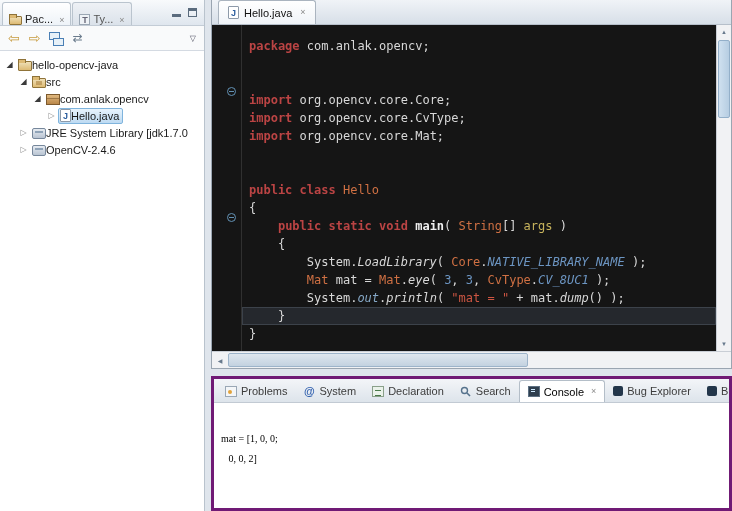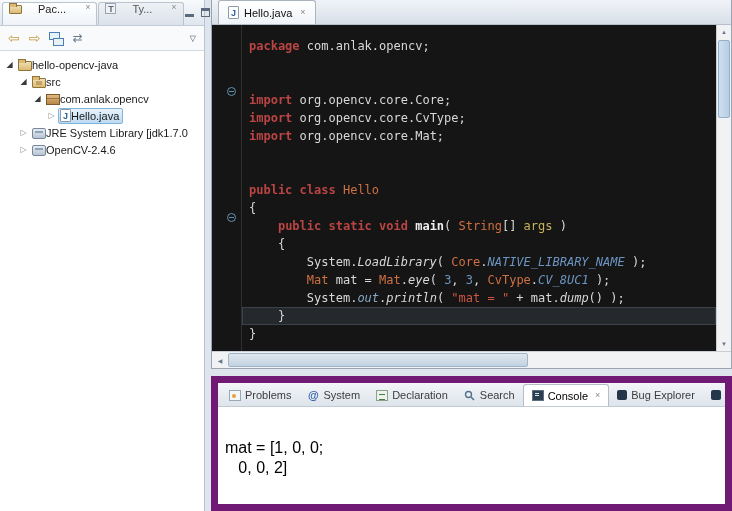--- a/index.html
+++ b/index.html
@@ -2,21 +2,21 @@
 <html><head>
 <meta charset="utf-8">
 <style>
   *{margin:0;padding:0;box-sizing:border-box}
   html,body{width:732px;height:511px}
   body{position:relative;background:#dfe5ec;font-family:"Liberation Sans",sans-serif;overflow:hidden;font-size:11px}
 
   
   .left-panel{position:absolute;left:0;top:0;width:205px;height:511px;background:#fff;border-right:1px solid #b9c3cd}
   .view-tabbar{height:26px;background:linear-gradient(#f8fafc,#dfe6ee);border-bottom:1px solid #c3ccd6;display:flex;align-items:flex-end;padding-left:2px}
-  .vtab{display:flex;align-items:flex-start;gap:16px;height:23px;padding:0 6px;font-size:11px;border:1px solid #bac4ce;border-bottom:none;border-radius:3px 3px 0 0;background:linear-gradient(#ffffff,#eef3f8);color:#222;margin-right:1px}
+  .vtab{display:flex;align-items:flex-end;gap:3px;height:23px;padding:0 6px;font-size:11px;border:1px solid #bac4ce;border-bottom:none;border-radius:3px 3px 0 0;background:linear-gradient(#ffffff,#eef3f8);color:#222;margin-right:1px}
   .vtab.inactive{background:linear-gradient(#eef1f5,#dbe2ea);color:#555}
   .closex{font-size:9px;color:#8a8a8a;margin-left:3px;line-height:1}
   .winbtns{margin-left:auto;display:flex;gap:7px;align-items:center;padding:0 7px 8px 0}
   .btn-min{width:9px;height:8px;border-bottom:3px solid #5a6b7d}
   .btn-max{width:9px;height:9px;border:1px solid #5a6b7d;border-top:3px solid #5a6b7d}
   .view-toolbar{height:25px;display:flex;align-items:center;gap:9px;padding:0 8px;border-bottom:1px solid #d4dae2;background:#f9fafb}
   .nav-arrow{font-size:14px;color:#c79a3d;line-height:1}
   .collapse-all{position:relative;width:14px;height:13px}
   .collapse-all::before,.collapse-all::after{content:"";position:absolute;width:9px;height:6px;border:1px solid #4a7fb5;background:#e8f1f8}
   .collapse-all::before{left:0;top:0}
@@ -73,36 +73,36 @@
   .tok-pl{color:#d8d8d8}
   .vscroll{width:15px;flex:none;background:#f1f2f4;border-left:1px solid #c9ced5;position:relative}
   .sarrow{height:14px;display:flex;align-items:center;justify-content:center;font-size:6px;color:#67798c}
   .sarrow.down{position:absolute;bottom:0;left:0;right:0}
   .vthumb{position:absolute;left:1px;right:1px;top:15px;height:78px;background:linear-gradient(90deg,#cfe0ef,#b6cde2);border:1px solid #93afc9;border-radius:2px}
   .hscroll{position:absolute;left:0;right:0;bottom:0;height:17px;background:#f1f2f4;border-top:1px solid #c9ced5;display:flex}
   .hscroll .sarrow{width:16px;height:100%;flex:none}
   .hthumb{margin:1px 0;width:300px;background:linear-gradient(#dfe7ef,#c3d2e0);border:1px solid #9db4ca;border-radius:2px}
 
   
-  .bottom-panel{position:absolute;left:211px;top:376px;width:521px;height:135px;background:#fff;border:7px solid #701a75;display:flex;flex-direction:column}
+  .bottom-panel{position:absolute;left:211px;top:376px;width:521px;height:135px;background:#fff;border:3px solid #701a75;display:flex;flex-direction:column}
   .bottom-tabbar{height:24px;flex:none;background:linear-gradient(#f3f5f8,#dde4eb);border-bottom:1px solid #c2cad3;display:flex;align-items:flex-end;padding-left:3px;white-space:nowrap;overflow:hidden}
   .btab{display:flex;align-items:center;gap:4px;height:22px;padding:0 8px;font-size:11px;color:#3c3c3c;flex:none}
   .btab.active{background:#fff;border:1px solid #b4bec8;border-bottom:none;border-radius:3px 3px 0 0;color:#000}
   .bicon{width:12px;height:11px;flex:none;position:relative;display:inline-flex;align-items:center;justify-content:center}
   .bicon-problems{border:1px solid #9aa7b5;background:#f4f6f8}
   .bicon-problems::after{content:"";position:absolute;left:2px;top:3px;width:4px;height:4px;background:#e2a33c;border-radius:50%}
   .bicon-javadoc{color:#2f5fae;font:bold 11px/11px "Liberation Sans",sans-serif}
   .bicon-declaration{border:1px solid #8aa08a;background:#eaf2ea}
   .bicon-declaration::after{content:"";position:absolute;left:2px;right:2px;top:3px;border-top:1px solid #4a7a4a;border-bottom:1px solid #4a7a4a;height:4px}
   .bicon-console{border:1px solid #5c6f82;background:#2e3e4e}
   .bicon-console::after{content:"";position:absolute;left:2px;top:2px;width:4px;height:1px;background:#cfeaff;box-shadow:0 2px 0 #cfeaff}
   .bicon-bug{width:10px;height:10px;background:#23364a;border-radius:2px}
   .console-content{flex:1;padding:26px 0 0 7px;overflow:hidden}
   .console-header{font-size:11px;font-weight:bold;color:#000;white-space:nowrap}
-  .console-output{margin-top:5px;font-family:Liberation Sans, sans-serif;font-size:16px;line-height:20px;color:#000;white-space:pre}
+  .console-output{font-family:Liberation Serif, serif;font-size:10px;line-height:20px;color:#000;white-space:pre}
 </style>
 </head>
 <body>
 
 <div class="left-panel">
   <div class="view-tabbar">
     <div class="vtab">
       <span class="fldr"></span>
       <span>Pac...</span>
       <span class="closex">×</span>

